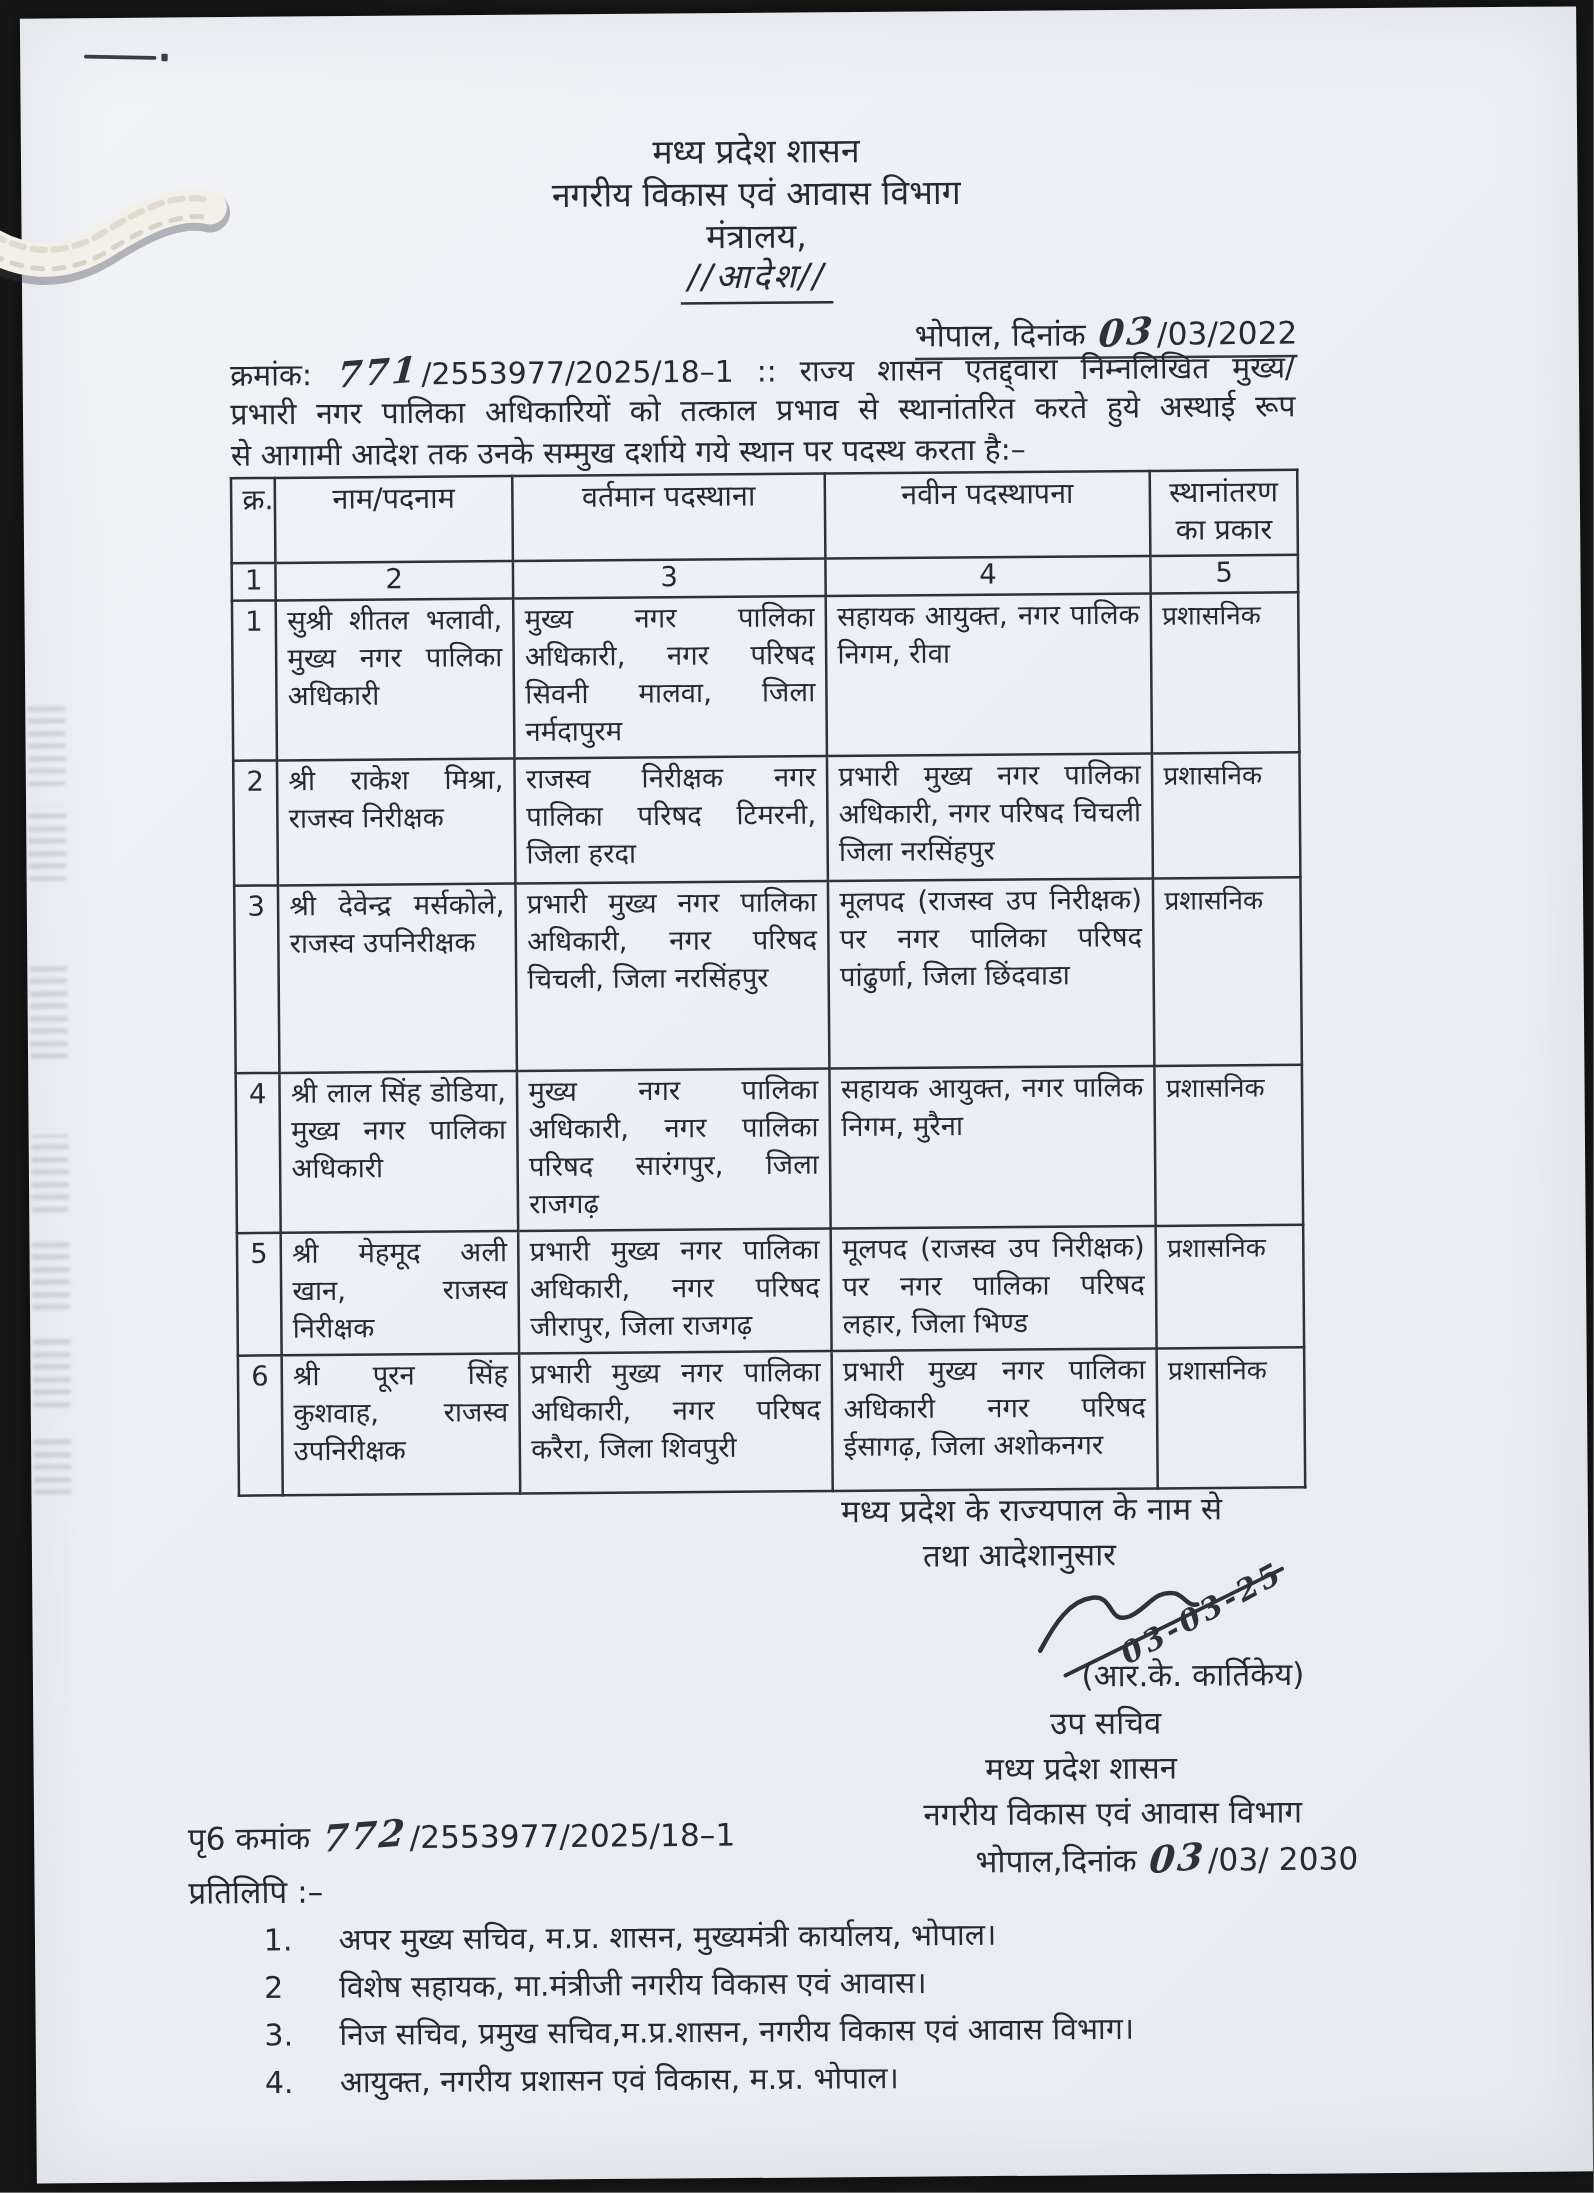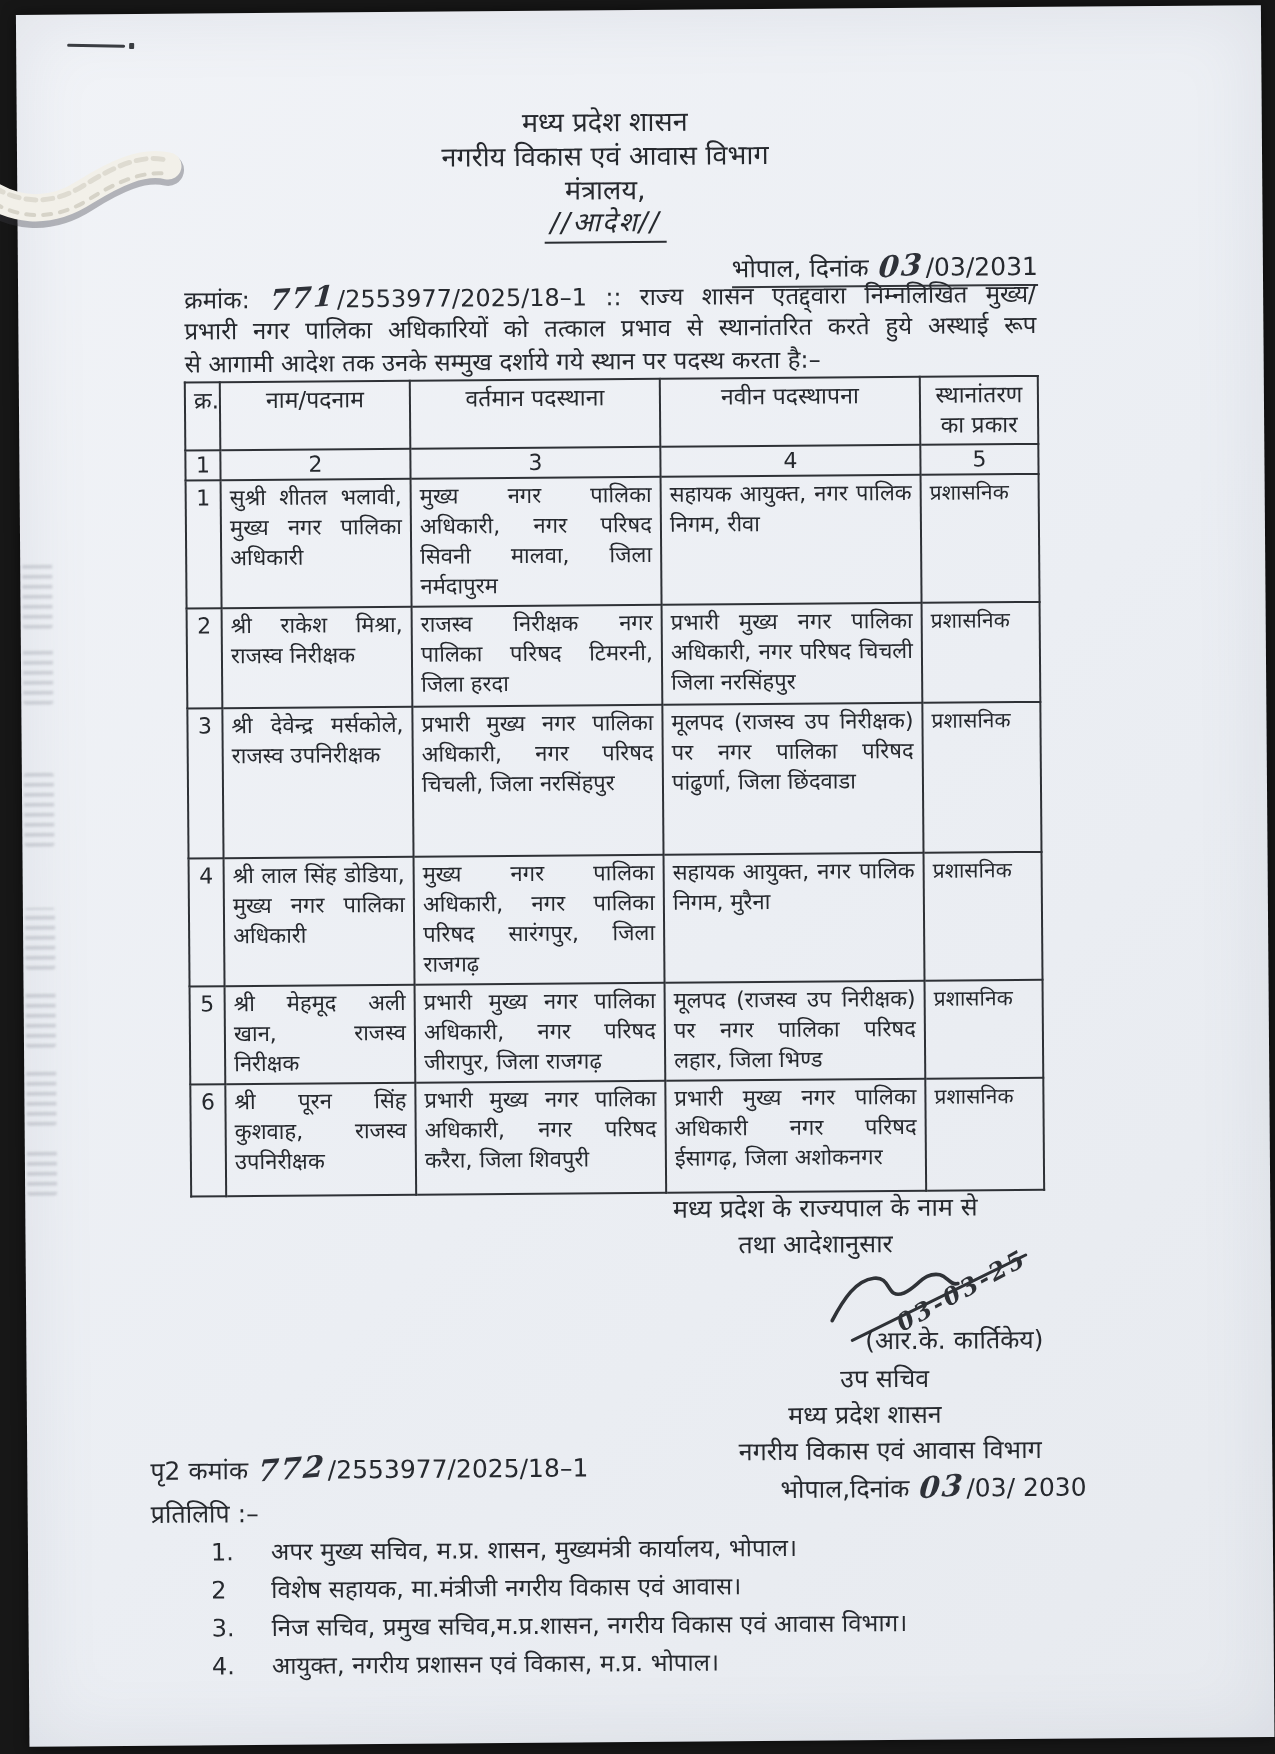--- a/index.html
+++ b/index.html
@@ -123,21 +123,21 @@
     <div class="abs h-line h1a">मध्य प्रदेश शासन</div>
     <div class="abs h-line h1b">नगरीय विकास एवं आवास विभाग</div>
     <div class="abs h-line h1c">मंत्रालय,</div>
     <div class="abs h-line h1d">
       <span class="order-word">//आदेश//</span>
     </div>
 
     <div class="abs dateline">
       <span class="dl-inner">
         <span>भोपाल, दिनांक</span>
-        <span class="hw">03</span><span>/03/2031</span>
+        <span class="hw">03</span><span>/03/2022</span>
       </span>
     </div>
 
     <div class="abs para-line pl1">
       <span>क्रमांक:</span>
       <span class="hw">771</span><span>/2553977/2025/18–1 ::</span>
       <span>राज्य शासन एतद्द्वारा निम्नलिखित मुख्य/</span>
     </div>
     <div class="abs para-line pl2">प्रभारी नगर पालिका अधिकारियों को तत्काल प्रभाव से स्थानांतरित करते हुये अस्थाई रूप</div>
     <div class="abs para-line pl3">से आगामी आदेश तक उनके सम्मुख दर्शाये गये स्थान पर पदस्थ करता है:–</div>
@@ -226,21 +226,21 @@
     <div class="abs sig-line sg-name">(आर.के. कार्तिकेय)</div>
     <div class="abs sig-line sg-desg">उप सचिव</div>
     <div class="abs sig-line sg-org1">मध्य प्रदेश शासन</div>
     <div class="abs sig-line sg-org2">नगरीय विकास एवं आवास विभाग</div>
     <div class="abs sig-line sg-pd">
       <span>भोपाल,दिनांक</span>
       <span class="hw">03</span><span>/03/ 2030</span>
     </div>
 
     <div class="abs ref-line">
-      <span>पृ2 कमांक</span>
+      <span>पृ6 कमांक</span>
       <span class="hw">772</span><span>/2553977/2025/18–1</span>
     </div>
     <div class="abs copy-line">प्रतिलिपि :–</div>
 
     <div class="abs copy-item ci1">
       <span class="ci-no">1.</span>
       <span>अपर मुख्य सचिव, म.प्र. शासन, मुख्यमंत्री कार्यालय, भोपाल।</span>
     </div>
     <div class="abs copy-item ci2">
       <span class="ci-no">2</span>

